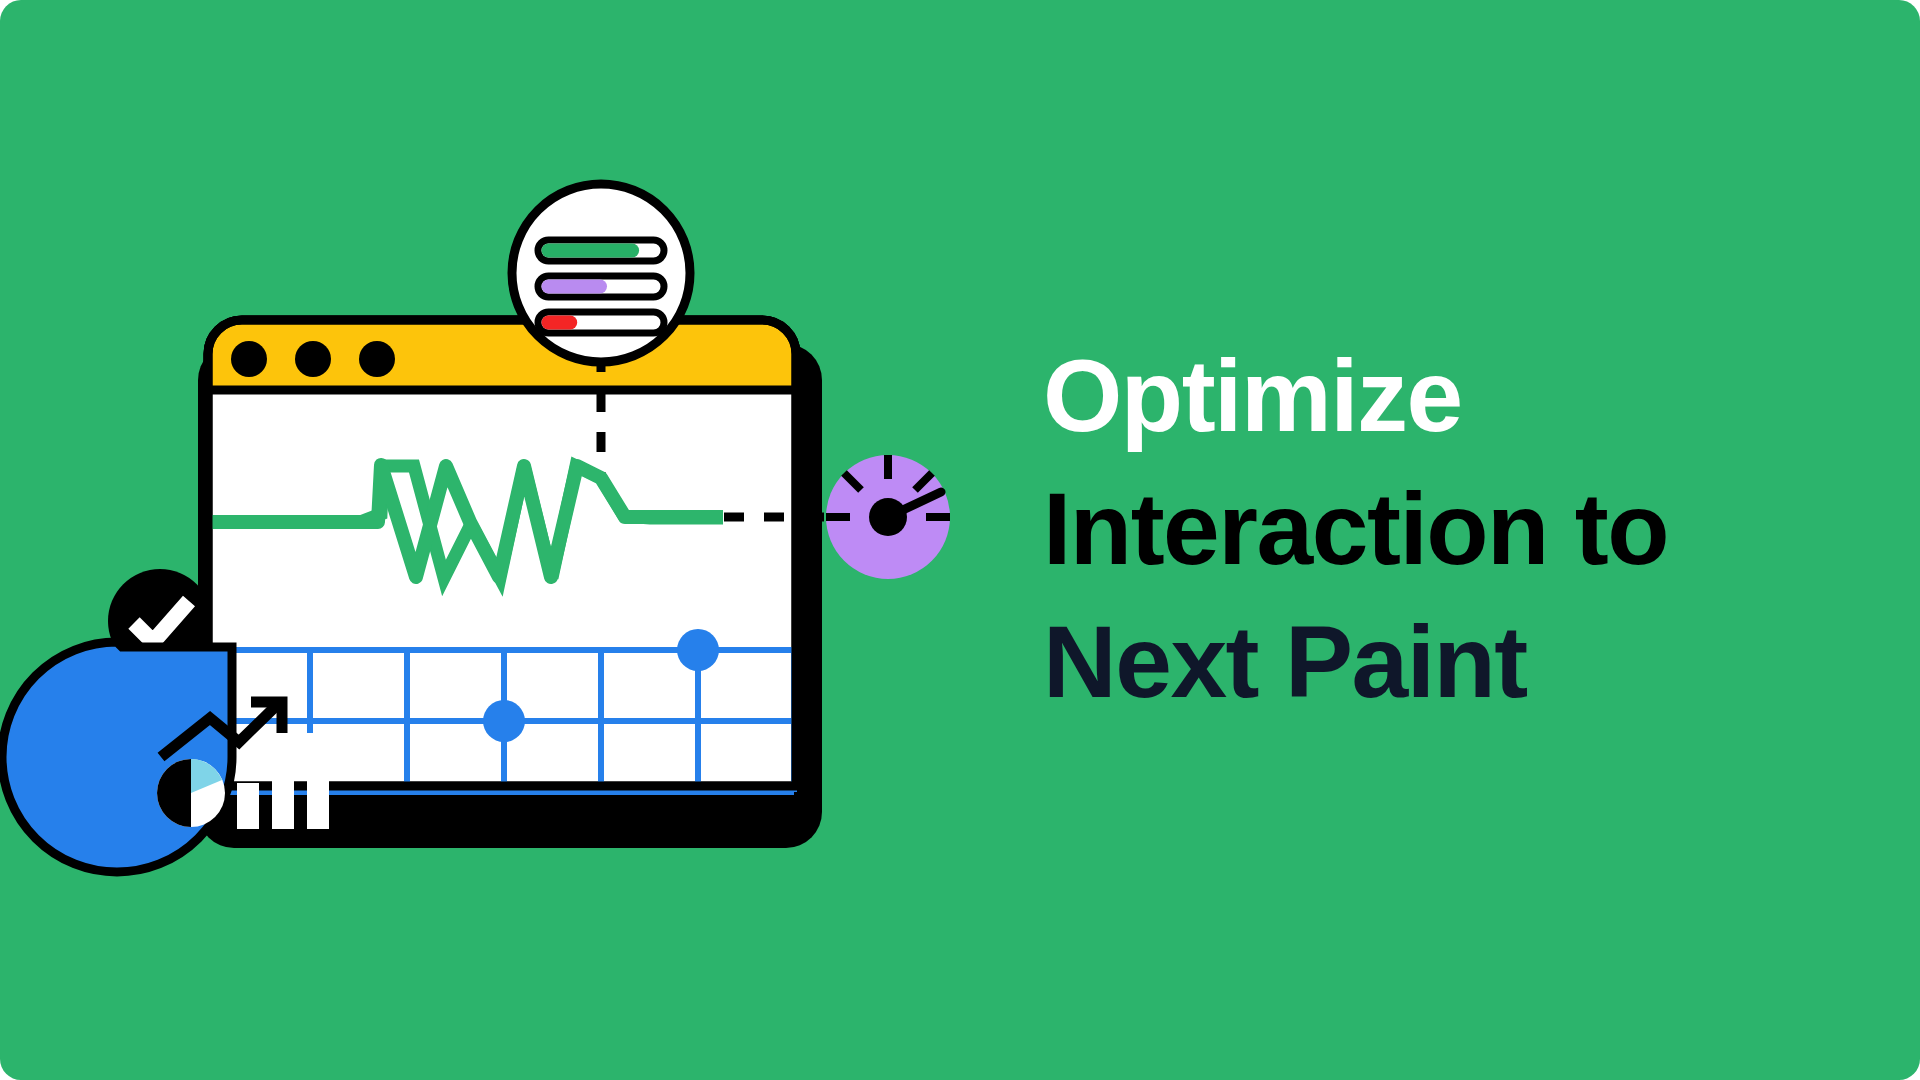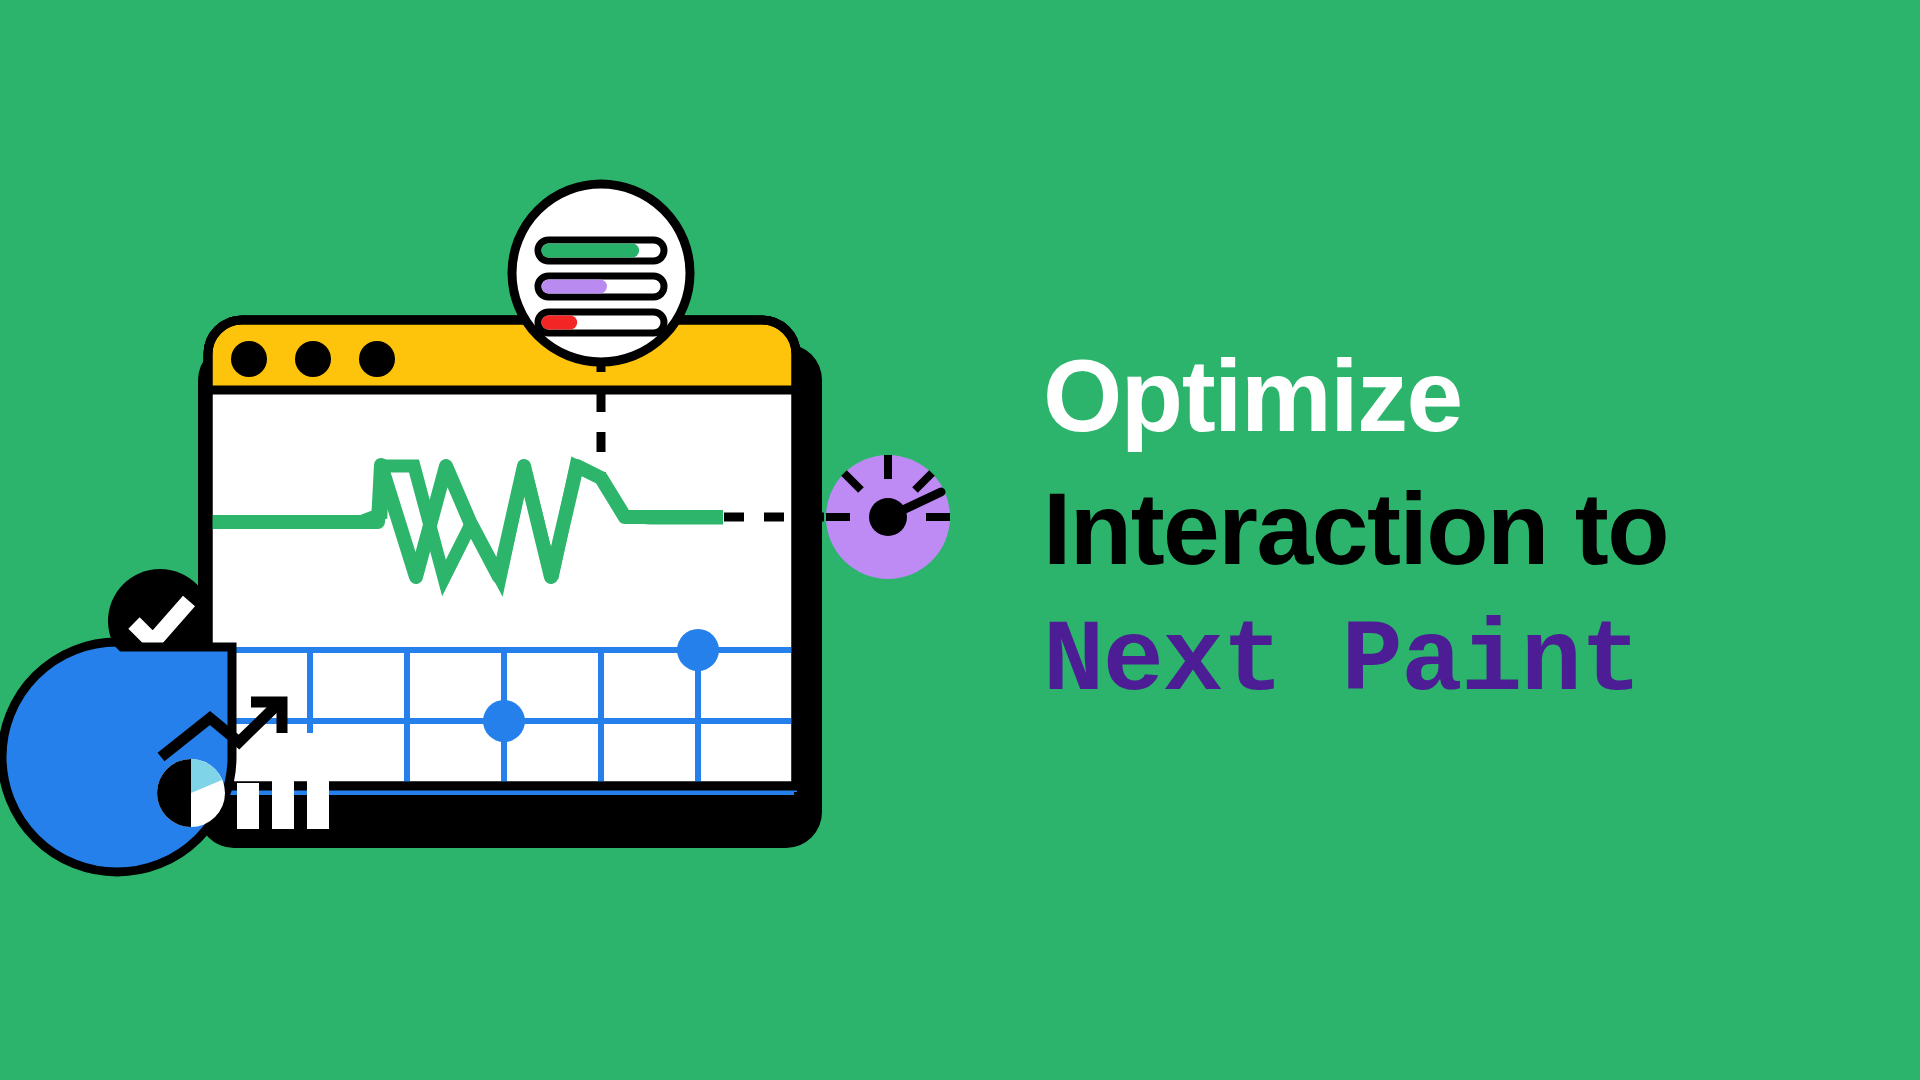--- a/index.html
+++ b/index.html
@@ -39,21 +39,21 @@
     font-weight: bold;
     font-size: 102px;
     line-height: 133px;
     letter-spacing: -1.5px;
     white-space: nowrap;
   }
 </style>
 </head>
 <body>
 
-<div id="stage" style="background: rgb(44, 180, 108);">
+<div id="stage" style="background: rgb(44, 180, 108); border-radius: 21px;">
 
   <svg id="hero-illustration" viewBox="0 0 1920 1080" xmlns="http://www.w3.org/2000/svg">
 
     <path d="M234,344 h552 a36,36 0 0 1 36,36 v432 a36,36 0 0 1 -36,36 h-552 a36,36 0 0 1 -36,-36 v-432 a36,36 0 0 1 36,-36 z" fill="#000000"></path>
 
     <path d="M242,320 h520 a34,34 0 0 1 34,34 v432 a0,0 0 0 1 0,0 h-588 a0,0 0 0 1 0,0 v-432 a34,34 0 0 1 34,-34 z" fill="#FFFFFF" stroke="#000000" stroke-width="9"></path>
 
     <path d="M242,320 h520 a34,34 0 0 1 34,34 v36 h-588 v-36 a34,34 0 0 1 34,-34 z" fill="#FDC40B" stroke="#000000" stroke-width="9"></path>
     <rect x="212" y="390" width="584" height="1" fill="#000000"></rect>
 
@@ -140,16 +140,16 @@
         <rect x="538" y="312" width="126" height="21" rx="10.5" fill="#FFFFFF" stroke="#000000" stroke-width="7"></rect>
         <rect x="541.5" y="315.5" width="35.7" height="14" rx="7" fill="#F42525"></rect>
       </g>
     </g>
 
   </svg>
 
   <div id="headline">
     <span class="headline-line" style="color: rgb(255, 255, 255);">Optimize</span>
     <span class="headline-line" style="color: #000000;">Interaction to</span>
-    <span class="headline-line" style="color: #4c1d95; font-family: Liberation Mono, monospace;">Next Paint</span>
+    <span class="headline-line" style="color: #0f172a;">Next Paint</span>
   </div>
 
 </div>
 
 </body></html>

